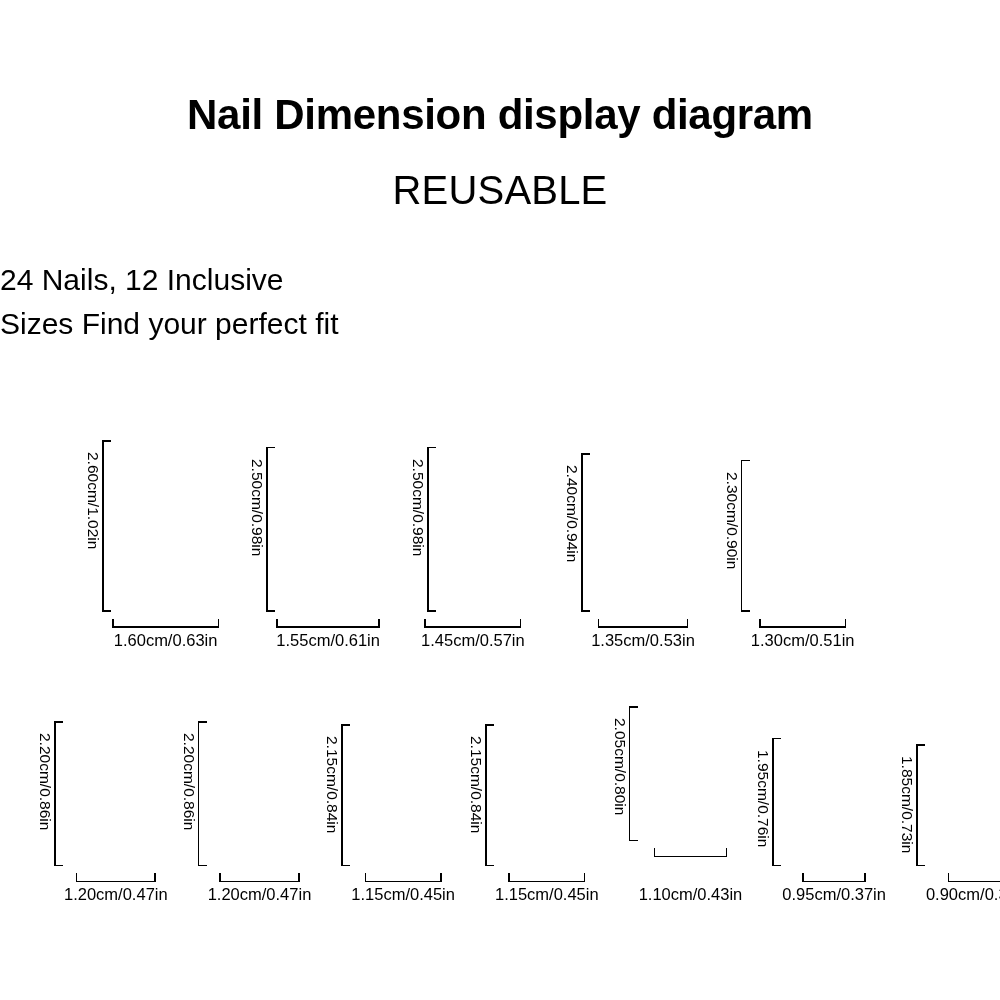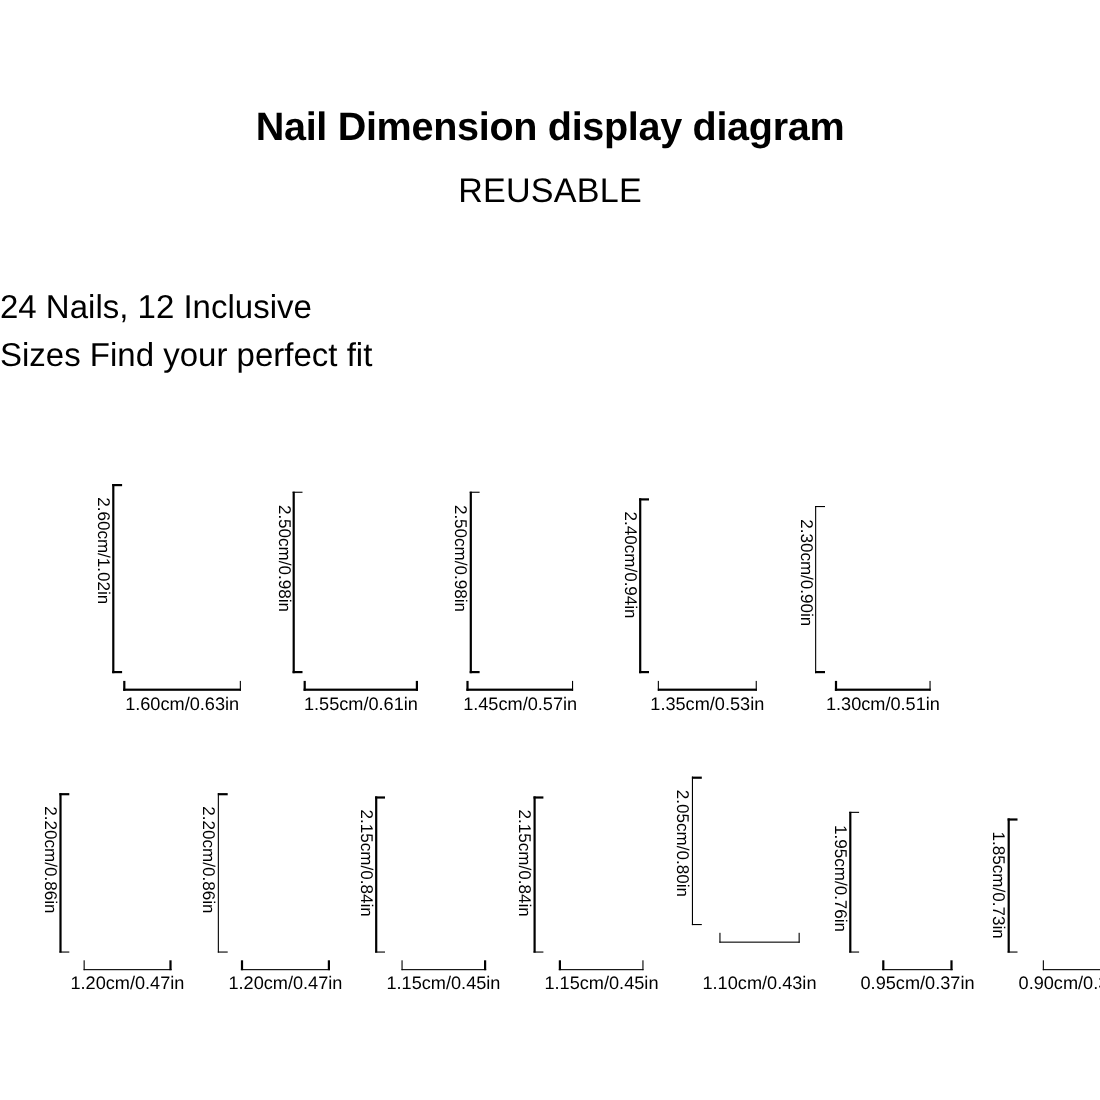--- a/index.html
+++ b/index.html
@@ -18,31 +18,31 @@
 
   
   .heading-block {
     position: absolute;
     top: 92px;
     left: 0;
     width: 1000px;
     text-align: center;
   }
   .title-main {
-    font-size: 36px;
+    font-size: 42px;
     font-weight: bold;
     line-height: 46px;
     letter-spacing: -0.3px;
     white-space: nowrap;
   }
   .title-sub {
-    font-size: 31px;
+    font-size: 40px;
     font-weight: normal;
     line-height: 52px;
-    margin-top: 10px;
+    margin-top: 26px;
     letter-spacing: 0.2px;
   }
   .subtitle-block {
     position: absolute;
     top: 258px;
     left: 0;
     width: 1000px;
     text-align: left;
   }
   .subtitle-line {

